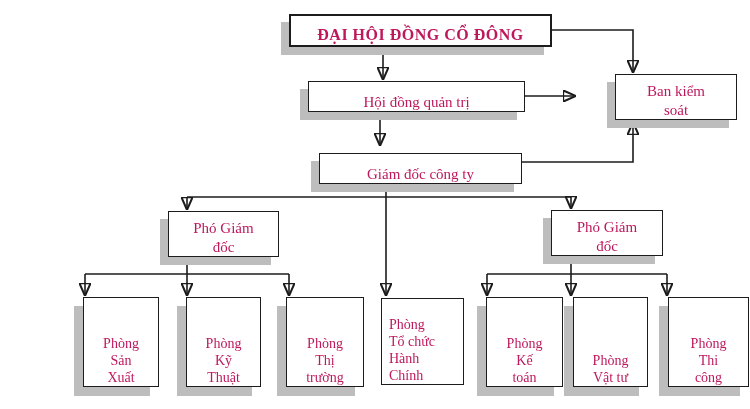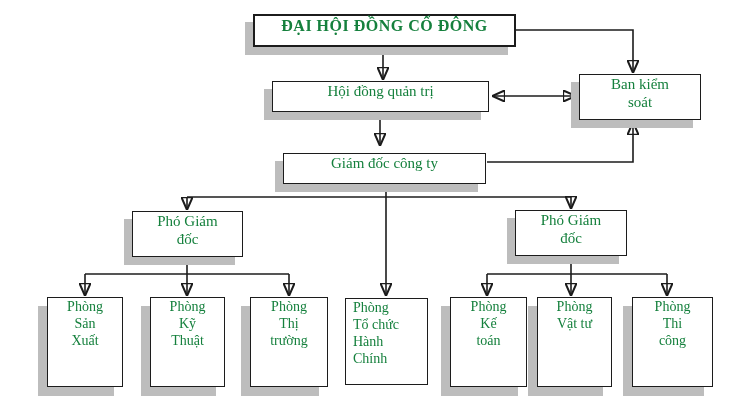--- a/index.html
+++ b/index.html
@@ -5,23 +5,24 @@
   html,body{margin:0;padding:0;background:#ffffff;}
   .stage{
     position:relative;width:750px;height:409px;background:#ffffff;
     font-family:"Liberation Serif","DejaVu Serif",serif;overflow:hidden;
   }
   .wires{position:absolute;left:0;top:0;width:750px;height:409px;}
   .wires path{stroke:#1c1c1c;stroke-width:1.6;fill:none;}
   .node{
     position:absolute;box-sizing:border-box;background:#ffffff;
     border:1.5px solid #1c1c1c;box-shadow:-8px 8px 0 #bdbdbd;
-    display:flex;align-items:flex-start;justify-content:center;
-    text-align:center;white-space:pre-line;line-height:1.22;color:#15803d;
+    display:flex;align-items:flex-end;justify-content:center;
+    text-align:center;white-space:pre-line;line-height:1.22;color:#be185d;
     font-size:15px;
+    margin-left:36px;
   }
   .n-shareholders{left:253px;top:14px;width:263px;height:33px;
     font-weight:bold;font-size:16px;letter-spacing:.5px;border-width:2px;}
   .n-board{left:272px;top:81px;width:217px;height:31px;}
   .n-supervisory{left:579px;top:74px;width:122px;height:46px;}
   .n-director{left:283px;top:153px;width:203px;height:31px;}
   .n-deputy-left{left:132px;top:211px;width:111px;height:46px;}
   .n-deputy-right{left:515px;top:210px;width:112px;height:46px;}
   .n-dept{top:297px;height:90px;font-size:14px;box-shadow:-9px 9px 0 #bdbdbd;}
   .n-d1{left:47px;width:76px;}

